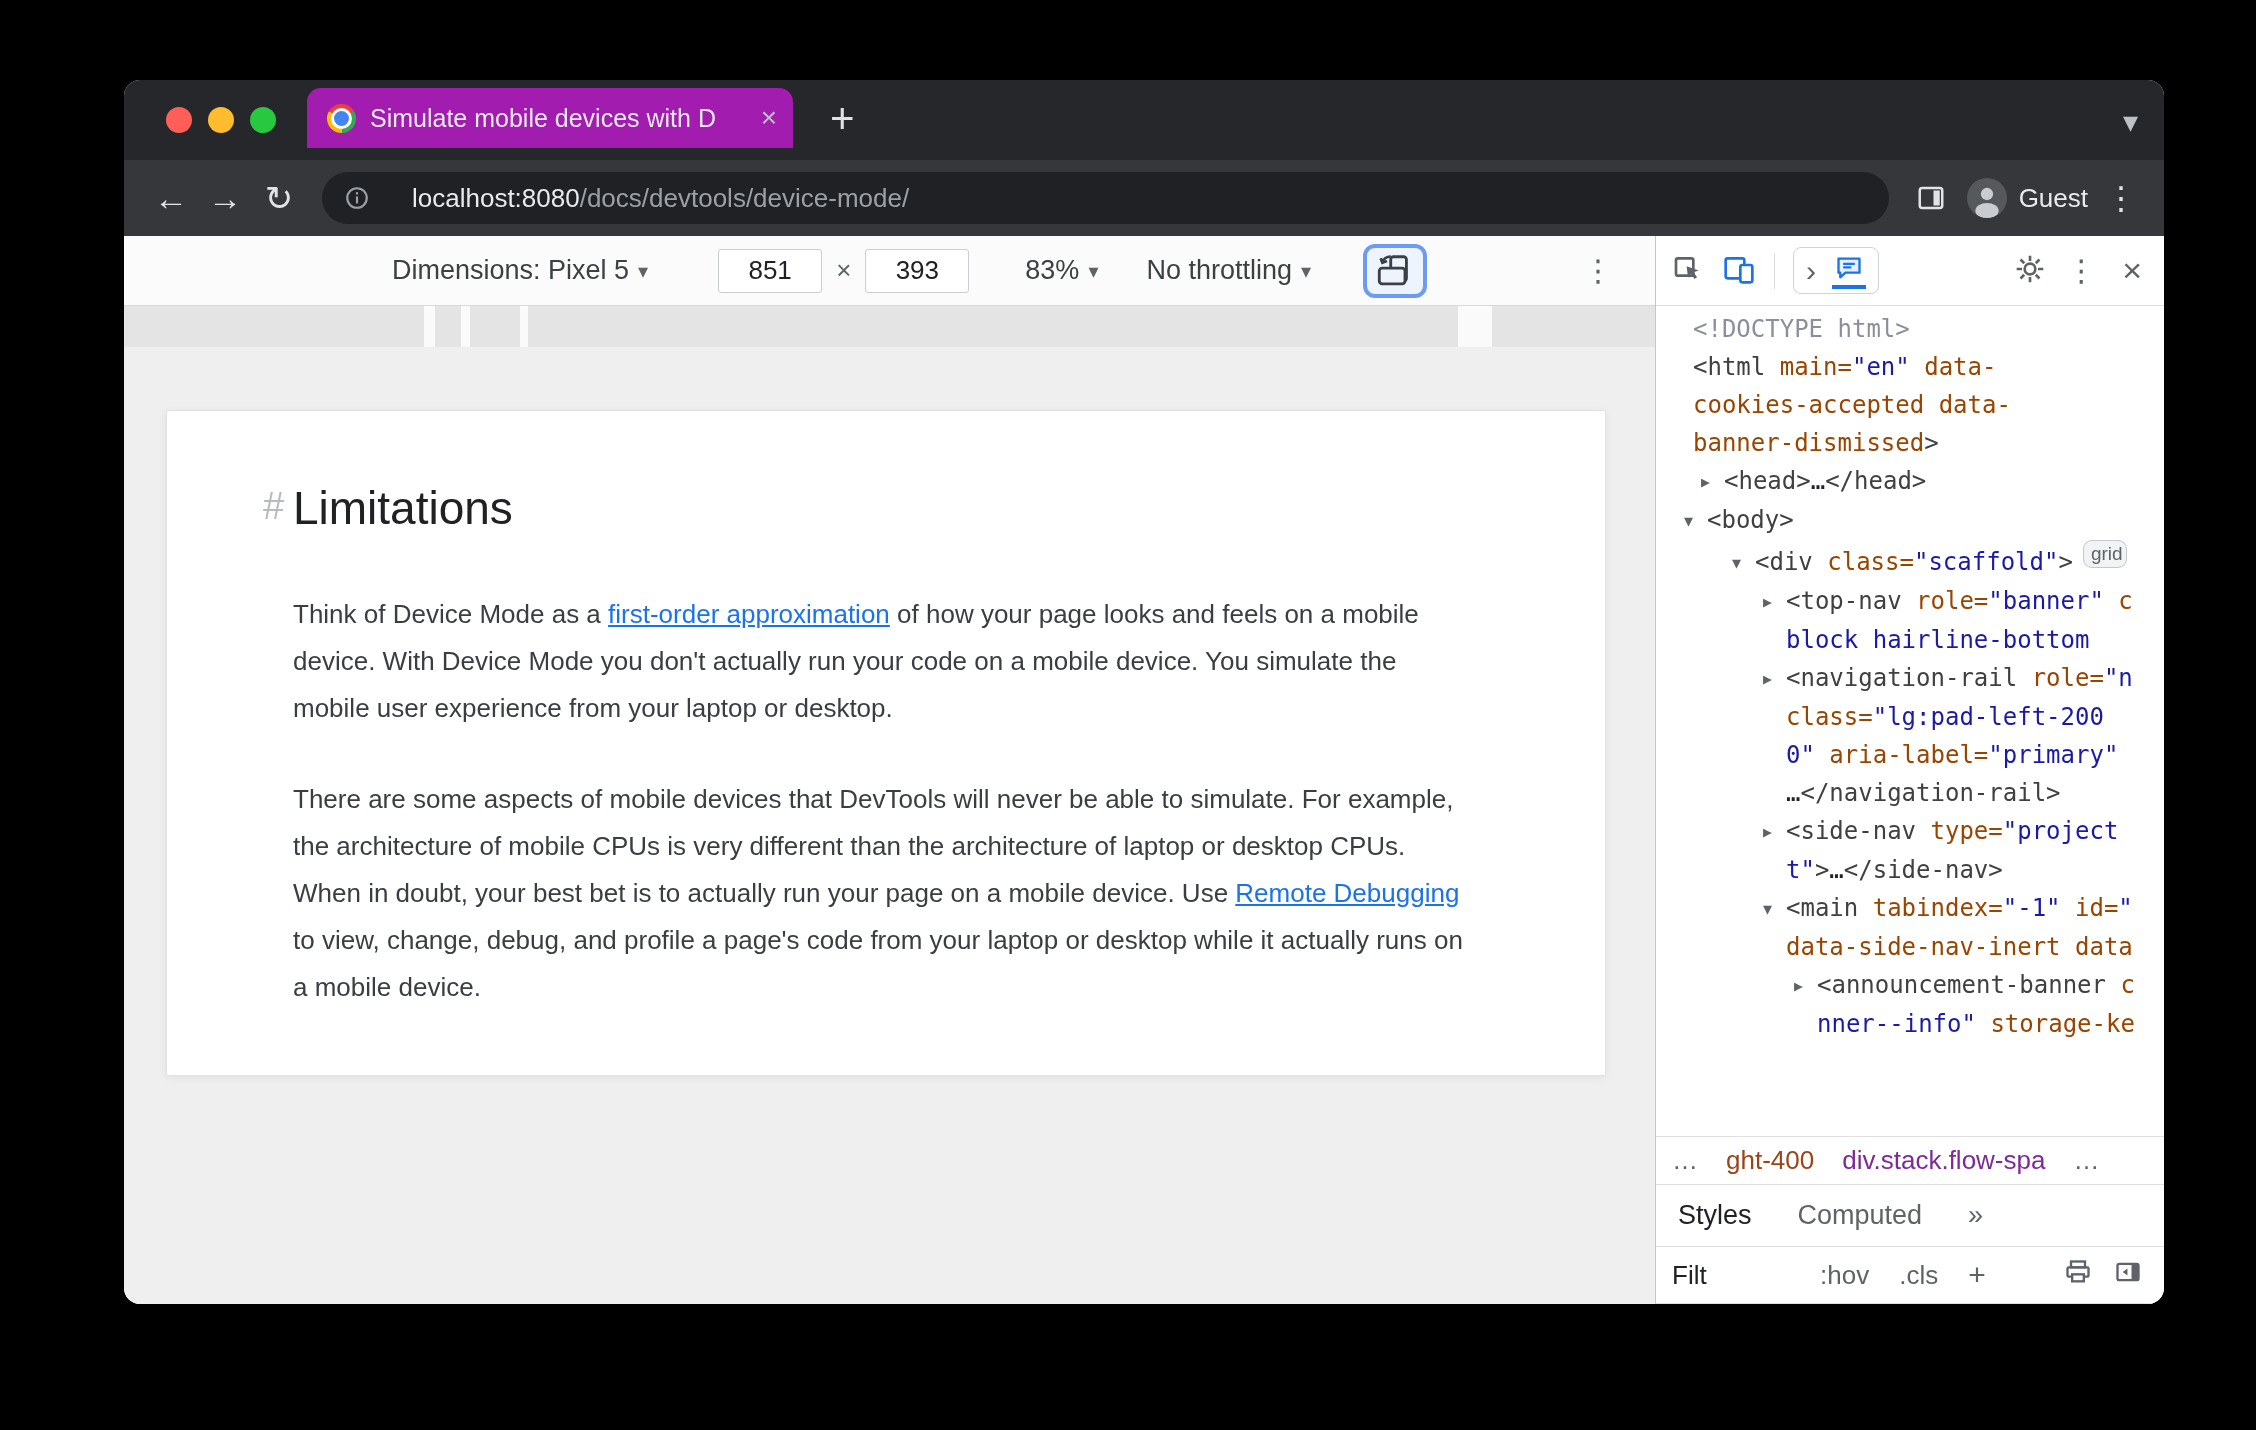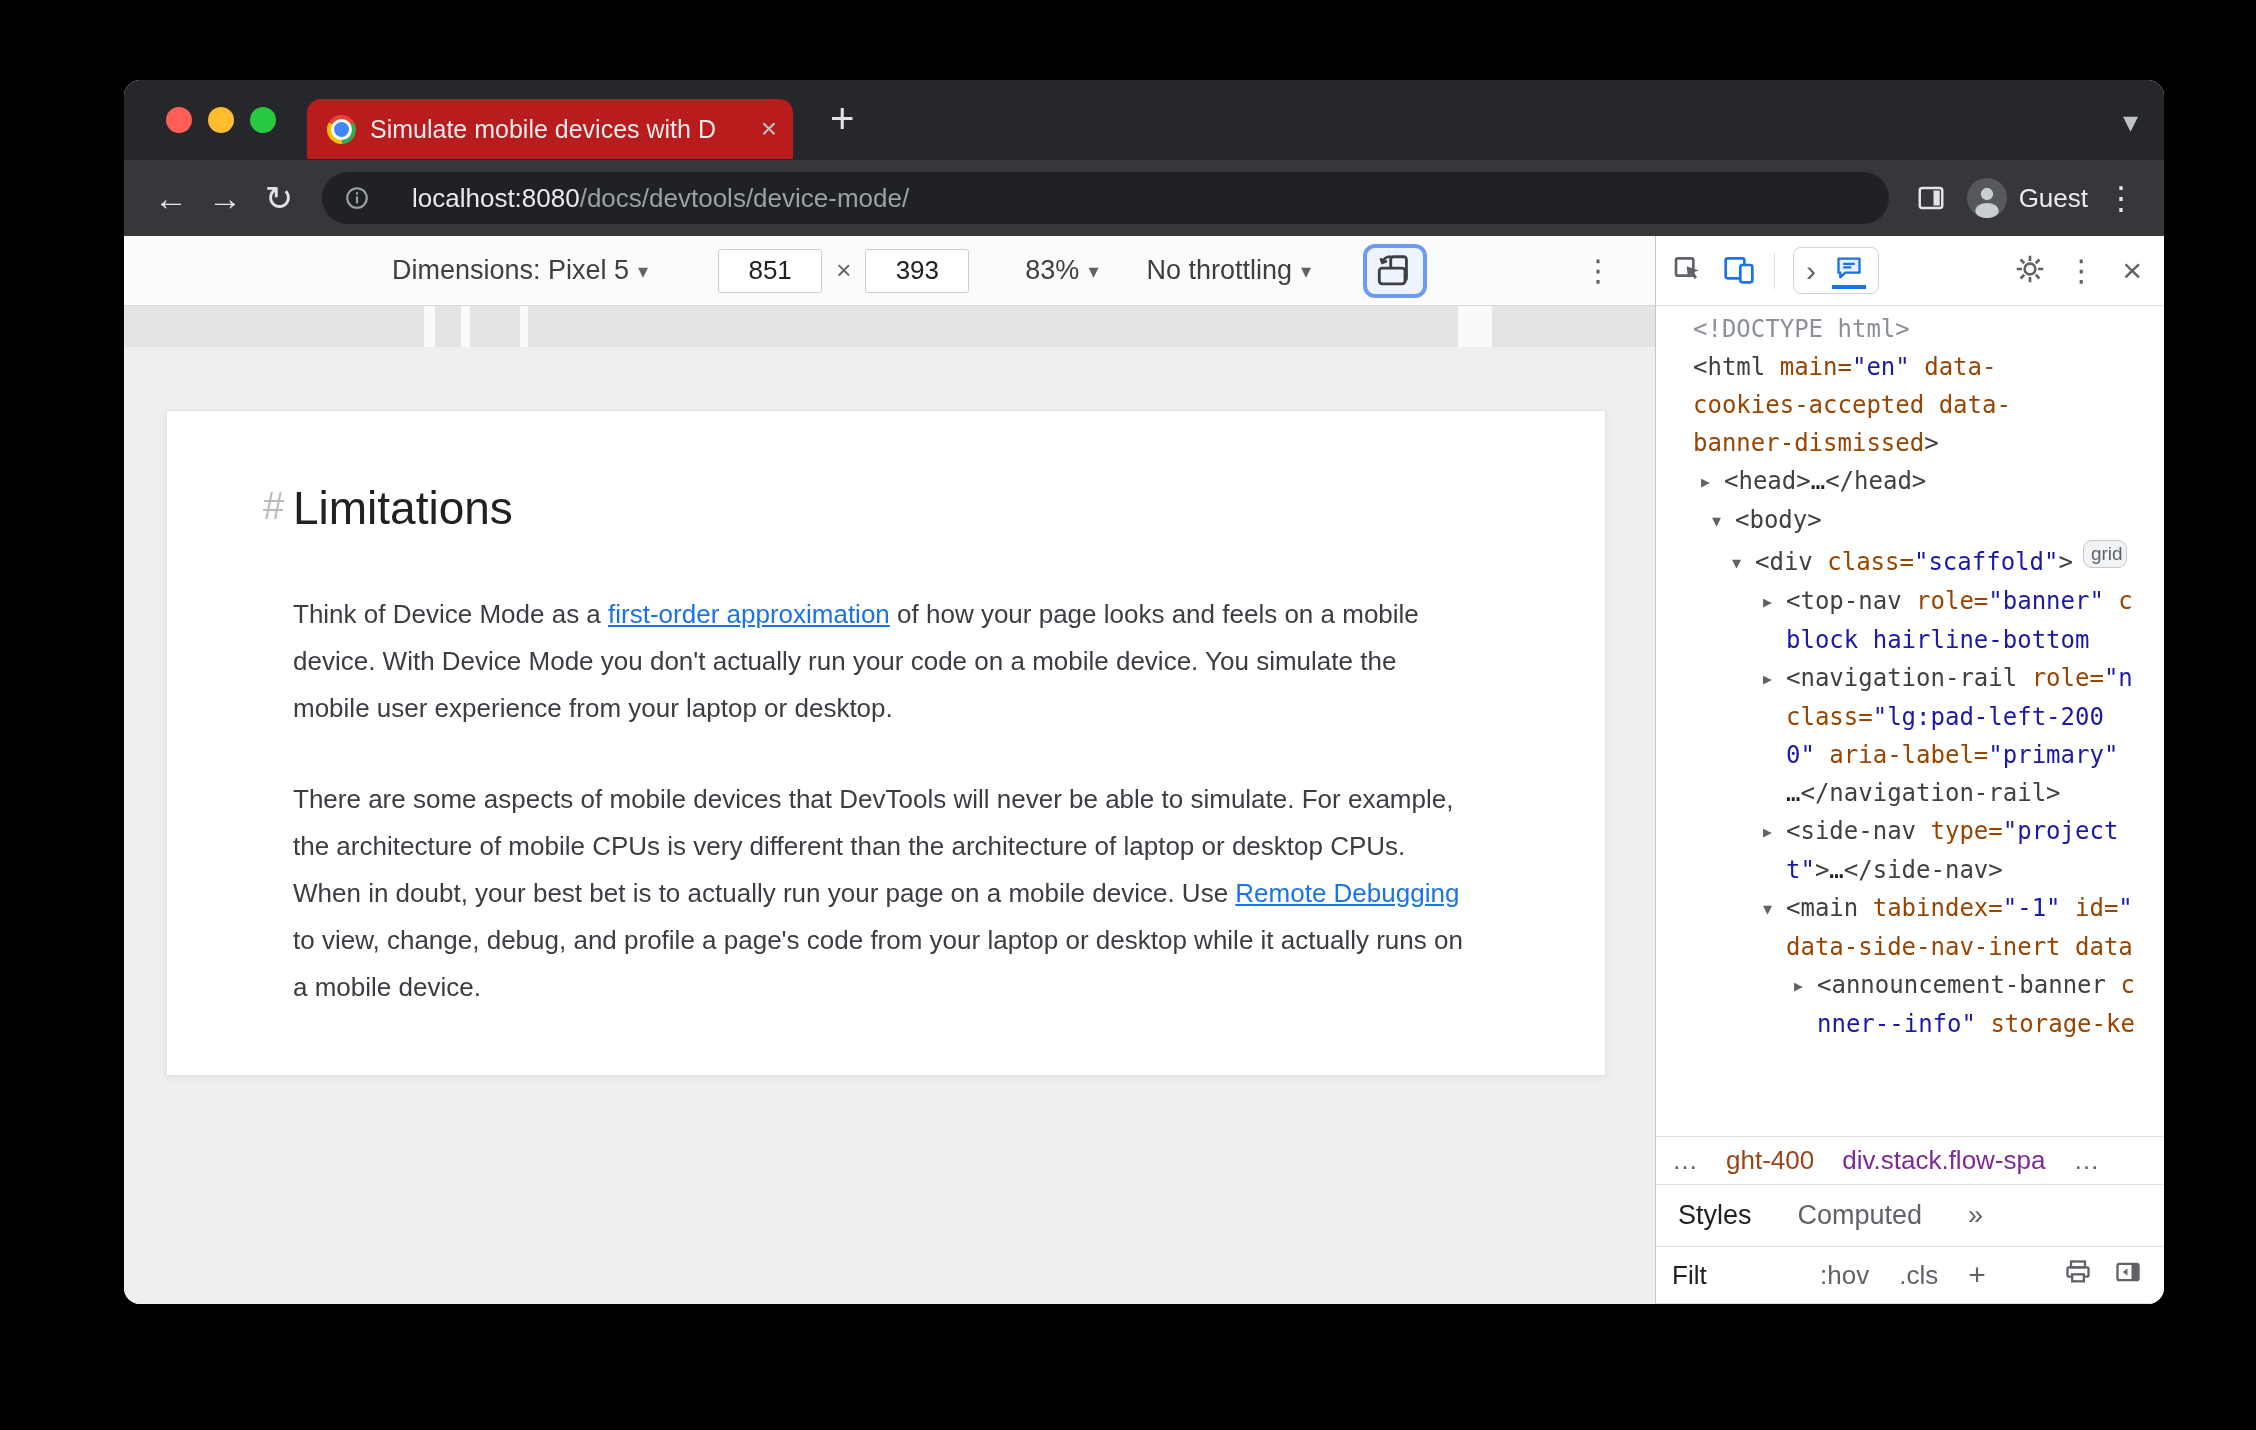--- a/index.html
+++ b/index.html
@@ -12,22 +12,22 @@
     position:absolute; left:124px; top:80px; width:2040px; height:1224px;
     border-radius:16px; overflow:hidden; background:#fff;
     box-shadow:0 24px 70px rgba(0,0,0,.65);
   }
   
   .tabstrip { height:80px; background:#26272a; position:relative; }
   .traffic { position:absolute; left:42px; top:27px; display:flex; gap:16px; }
   .traffic span { width:26px; height:26px; border-radius:50%; display:block; }
   .light-red{background:#ff5f57} .light-yellow{background:#febc2e} .light-green{background:#28c840}
   .tab {
-    position:absolute; left:183px; bottom:1px; width:486px; height:60px;
-    background:#b91c1c; border-radius:14px 14px 0 0;
+    position:absolute; left:183px; bottom:12px; width:486px; height:60px;
+    background:#a21caf; border-radius:14px 14px 0 0;
     display:flex; align-items:center; padding:0 16px 0 20px; gap:14px;
   }
   .favicon { width:29px; height:29px; border-radius:50%; flex:none;
     background:conic-gradient(from -60deg,#ea4335 0 120deg,#34a853 120deg 240deg,#fbbc05 240deg 360deg);
     position:relative; }
   .favicon::after { content:""; position:absolute; left:7px; top:7px; width:15px; height:15px;
     border-radius:50%; background:#4285f4; box-shadow:0 0 0 3px #fff; }
   .tab-title { flex:1; color:#e8eaed; font-size:25px; white-space:nowrap; overflow:hidden; }
   .tab-close { color:#bdc1c6; font-size:28px; line-height:28px; flex:none; }
   .newtab { position:absolute; left:706px; top:18px; color:#dfe1e4; font-size:42px; font-weight:300; line-height:42px; }
@@ -251,21 +251,21 @@
           <span class="dt-close">×</span>
         </span>
       </div>
 
       <div class="dom-tree" id="dom-tree">
           <div class="dom-line" style="padding-left: 14px;"><span class="dom-arrow"></span><span class="tk-d">&lt;!DOCTYPE html&gt;</span></div>
           <div class="dom-line" style="padding-left: 14px;"><span class="dom-arrow"></span><span class="tk-t">&lt;html</span><span class="tk-a"> main=</span><span class="tk-v">"en"</span><span class="tk-a"> data-</span></div>
           <div class="dom-line" style="padding-left: 14px;"><span class="dom-arrow"></span><span class="tk-a">cookies-accepted data-</span></div>
           <div class="dom-line" style="padding-left: 14px;"><span class="dom-arrow"></span><span class="tk-a">banner-dismissed</span><span class="tk-t">&gt;</span></div>
           <div class="dom-line" style="padding-left: 45px;"><span class="dom-arrow">▶</span><span class="tk-t">&lt;head&gt;</span><span class="tk-p">…</span><span class="tk-t">&lt;/head&gt;</span></div>
-          <div class="dom-line" style="padding-left: 56px;"><span class="dom-arrow">▼</span><span class="tk-t">&lt;body&gt;</span></div>
+          <div class="dom-line" style="padding-left: 28px;"><span class="dom-arrow">▼</span><span class="tk-t">&lt;body&gt;</span></div>
           <div class="dom-line" style="padding-left: 76px;"><span class="dom-arrow">▼</span><span class="tk-t">&lt;div</span><span class="tk-a"> class=</span><span class="tk-v">"scaffold"</span><span class="tk-t">&gt;</span><span class="dom-badge">grid</span></div>
           <div class="dom-line" style="padding-left: 107px;"><span class="dom-arrow">▶</span><span class="tk-t">&lt;top-nav</span><span class="tk-a"> role=</span><span class="tk-v">"banner"</span><span class="tk-a"> c</span></div>
           <div class="dom-line" style="padding-left: 107px;"><span class="dom-arrow"></span><span class="tk-v">block hairline-bottom</span></div>
           <div class="dom-line" style="padding-left: 107px;"><span class="dom-arrow">▶</span><span class="tk-t">&lt;navigation-rail</span><span class="tk-a"> role=</span><span class="tk-v">"n</span></div>
           <div class="dom-line" style="padding-left: 107px;"><span class="dom-arrow"></span><span class="tk-a">class=</span><span class="tk-v">"lg:pad-left-200 </span></div>
           <div class="dom-line" style="padding-left: 107px;"><span class="dom-arrow"></span><span class="tk-v">0"</span><span class="tk-a"> aria-label=</span><span class="tk-v">"primary"</span></div>
           <div class="dom-line" style="padding-left: 107px;"><span class="dom-arrow"></span><span class="tk-p">…</span><span class="tk-t">&lt;/navigation-rail&gt;</span></div>
           <div class="dom-line" style="padding-left: 107px;"><span class="dom-arrow">▶</span><span class="tk-t">&lt;side-nav</span><span class="tk-a"> type=</span><span class="tk-v">"project</span></div>
           <div class="dom-line" style="padding-left: 107px;"><span class="dom-arrow"></span><span class="tk-v">t"</span><span class="tk-t">&gt;</span><span class="tk-p">…</span><span class="tk-t">&lt;/side-nav&gt;</span></div>
           <div class="dom-line" style="padding-left: 107px;"><span class="dom-arrow">▼</span><span class="tk-t">&lt;main</span><span class="tk-a"> tabindex=</span><span class="tk-v">"-1"</span><span class="tk-a"> id=</span><span class="tk-v">"</span></div>

